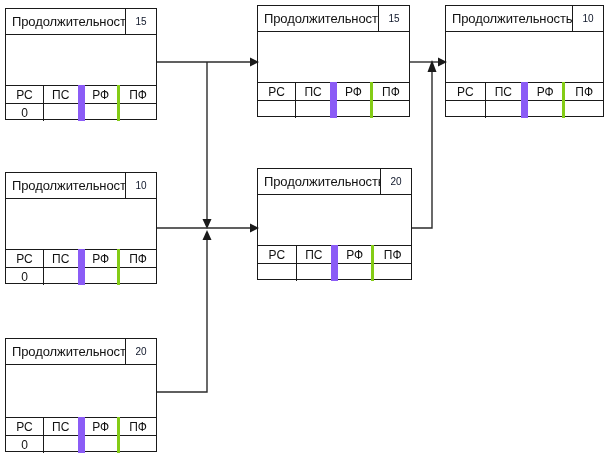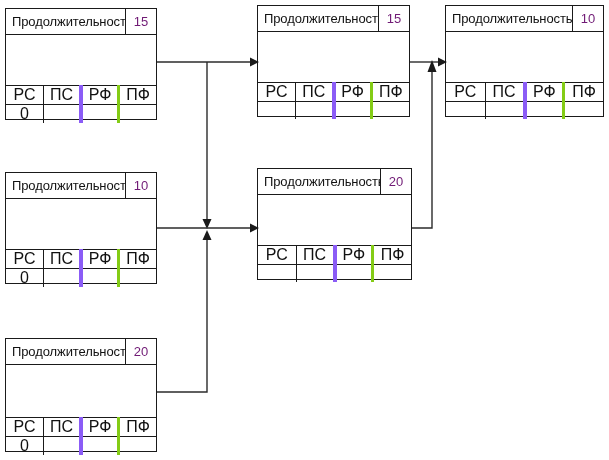--- a/index.html
+++ b/index.html
@@ -46,50 +46,50 @@
     white-space: nowrap;
     overflow: hidden;
   }
   .node-duration {
     flex: 0 0 auto;
     width: 30px;
     display: flex;
     align-items: center;
     justify-content: center;
     border-left: 1px solid #1a1a1a;
-    font-size: 13px;
-    color: #701a75;
+    font-size: 10px;
+    color: #0f172a;
   }
   .node-body {
     background: #ffffff;
   }
   .node-table {
     width: 100%;
     border-collapse: collapse;
     table-layout: fixed;
   }
   .node-table td {
     border: 1px solid #1a1a1a;
     border-left: none;
     border-bottom: none;
     height: 17px;
     text-align: center;
     vertical-align: middle;
-    font-size: 16px;
+    font-size: 12px;
     color: #111111;
     padding: 0;
   }
   .node-table tr td:first-child {
     border-left: none;
   }
   .node-table tr:last-child td {
     border-bottom: none;
   }
   .node-table td.c0 { border-right: 1px solid #1a1a1a; }
-  .node-table td.c1 { border-right: 4px solid #8b5cf6; }
+  .node-table td.c1 { border-right: 7px solid #8b5cf6; }
   .node-table td.c2 { border-right: 3px solid #84cc16; }
   .node-table td.c3 { border-right: none; }
 
   
   #connectors {
     position: absolute;
     left: 0;
     top: 0;
     width: 609px;
     height: 460px;

